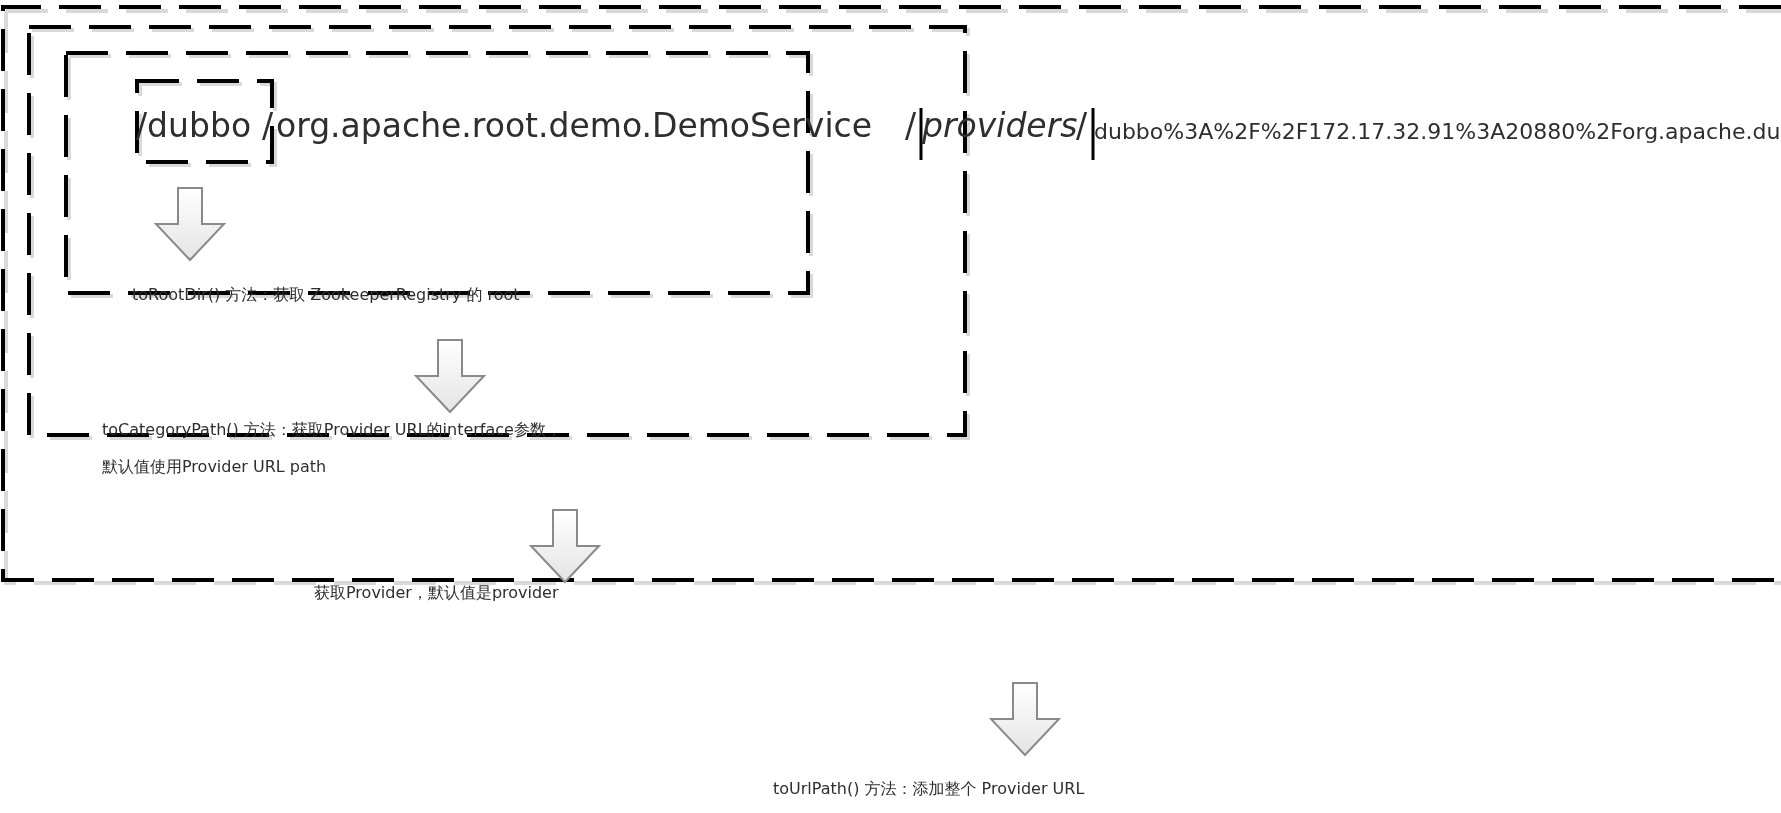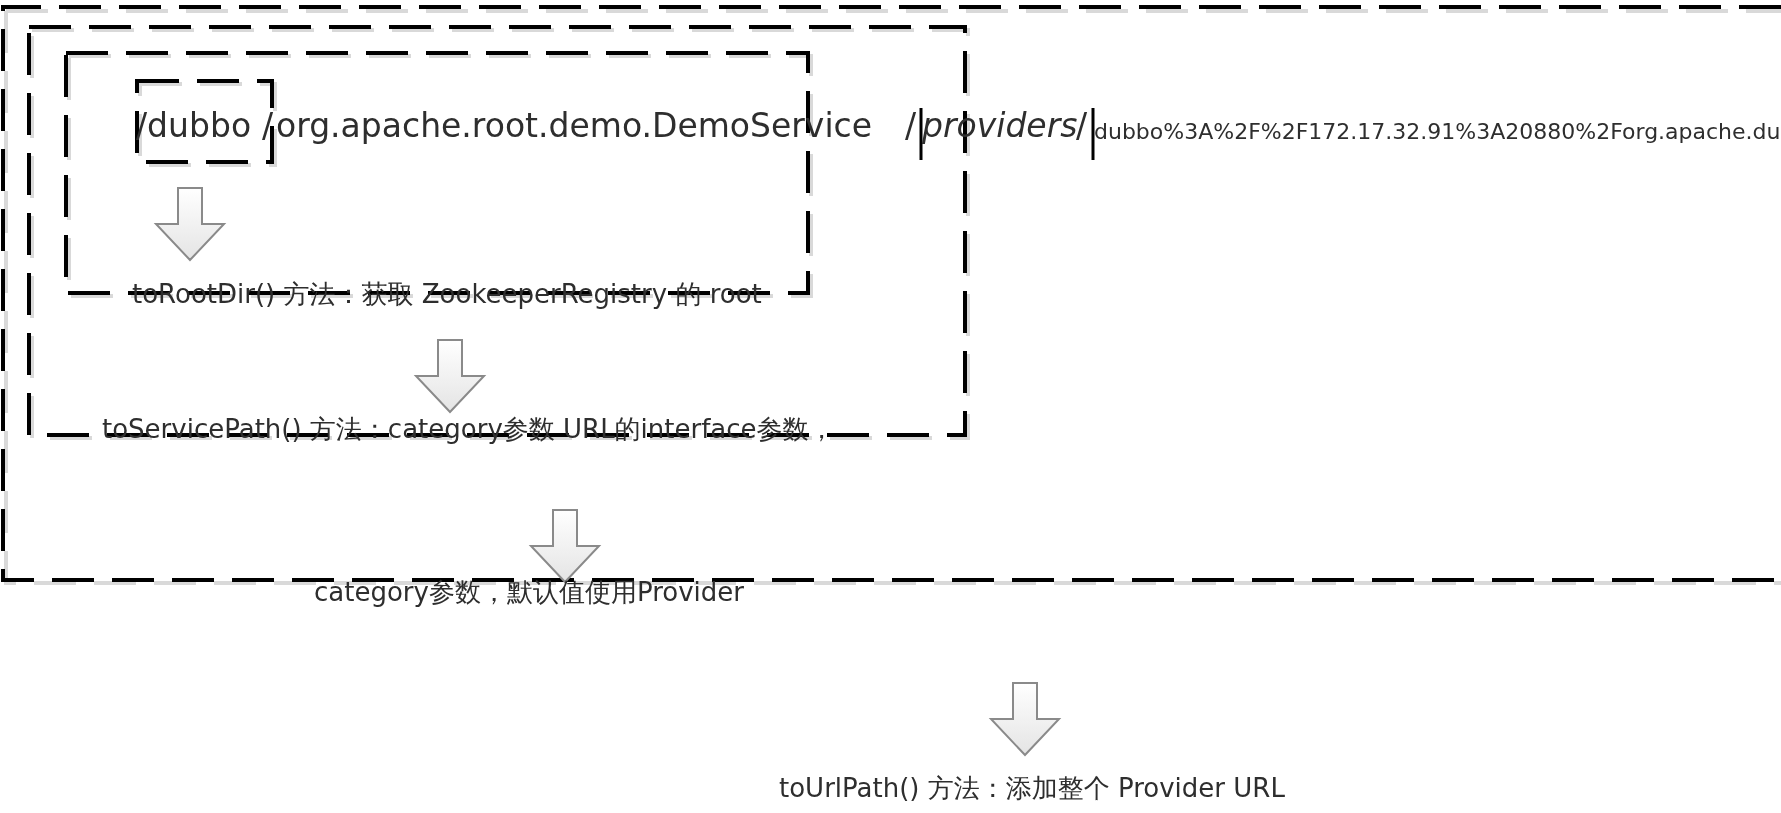--- a/index.html
+++ b/index.html
@@ -42,21 +42,21 @@
     }
     .path-tail {
       position: absolute;
       top: 117px;
       font-size: 22px;
       line-height: 30px;
       white-space: nowrap;
       color: #2e2e2e;
     }
     .desc {
-      font-size: 26px;
+      font-size: 16px;
       line-height: 37px;
     }
   </style>
 </head>
 <body>
 
 <div class="canvas">
 
   <svg class="frame" viewBox="0 0 1781 813" xmlns="http://www.w3.org/2000/svg">
     <defs>
@@ -104,24 +104,25 @@
   <span class="path-seg" style="left:905px;">/</span>
   <span class="path-seg" style="left:922px;font-style:italic;">providers</span>
   <span class="path-seg" style="left:1076px;">/</span>
   <span class="path-tail" style="left:1094px;">dubbo%3A%2F%2F172.17.32.91%3A20880%2Forg.apache.dubbo</span>
 
   <div class="label desc" style="left:132px; top:276px;">
     <div>toRootDir() 方法：获取 ZookeeperRegistry 的 root</div>
   </div>
 
   <div class="label desc" style="left:102px; top:411px;">
-    <div>toServicePath() 方法：category参数 URL的interface参数，</div>
+    <div>toCategoryPath() 方法：获取Provider URL的interface参数，</div>
+    <div>默认值使用Provider URL path</div>
   </div>
 
   <div class="label desc" style="left:314px; top:574px;">
-    <div>category参数，默认值使用Provider</div>
+    <div>获取Provider，默认值是provider</div>
   </div>
 
-  <div class="label desc" style="left:773px; top:770px;margin-left:6px;">
+  <div class="label desc" style="left:773px; top:770px;">
     <div>toUrlPath() 方法：添加整个 Provider URL</div>
   </div>
 
 </div>
 
 </body></html>

